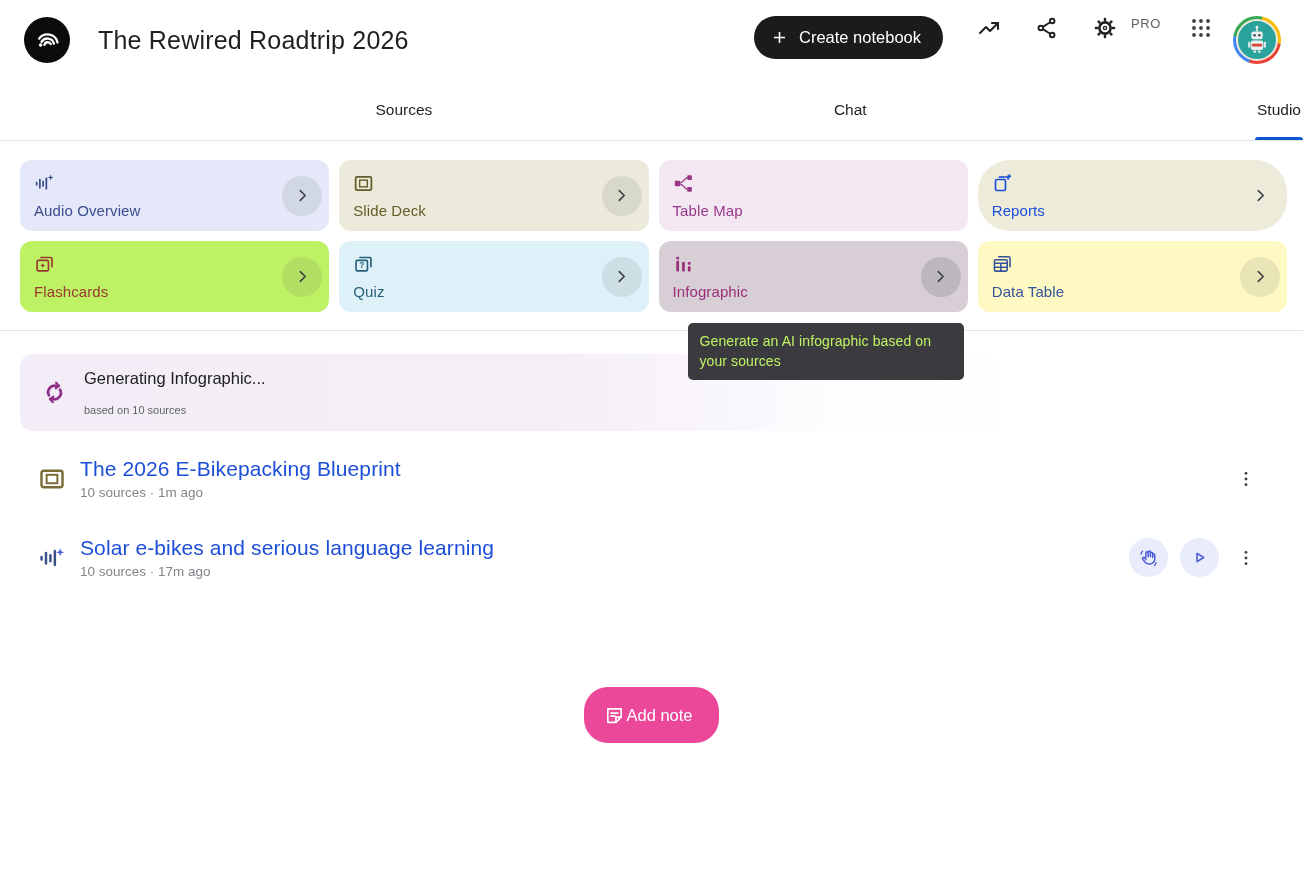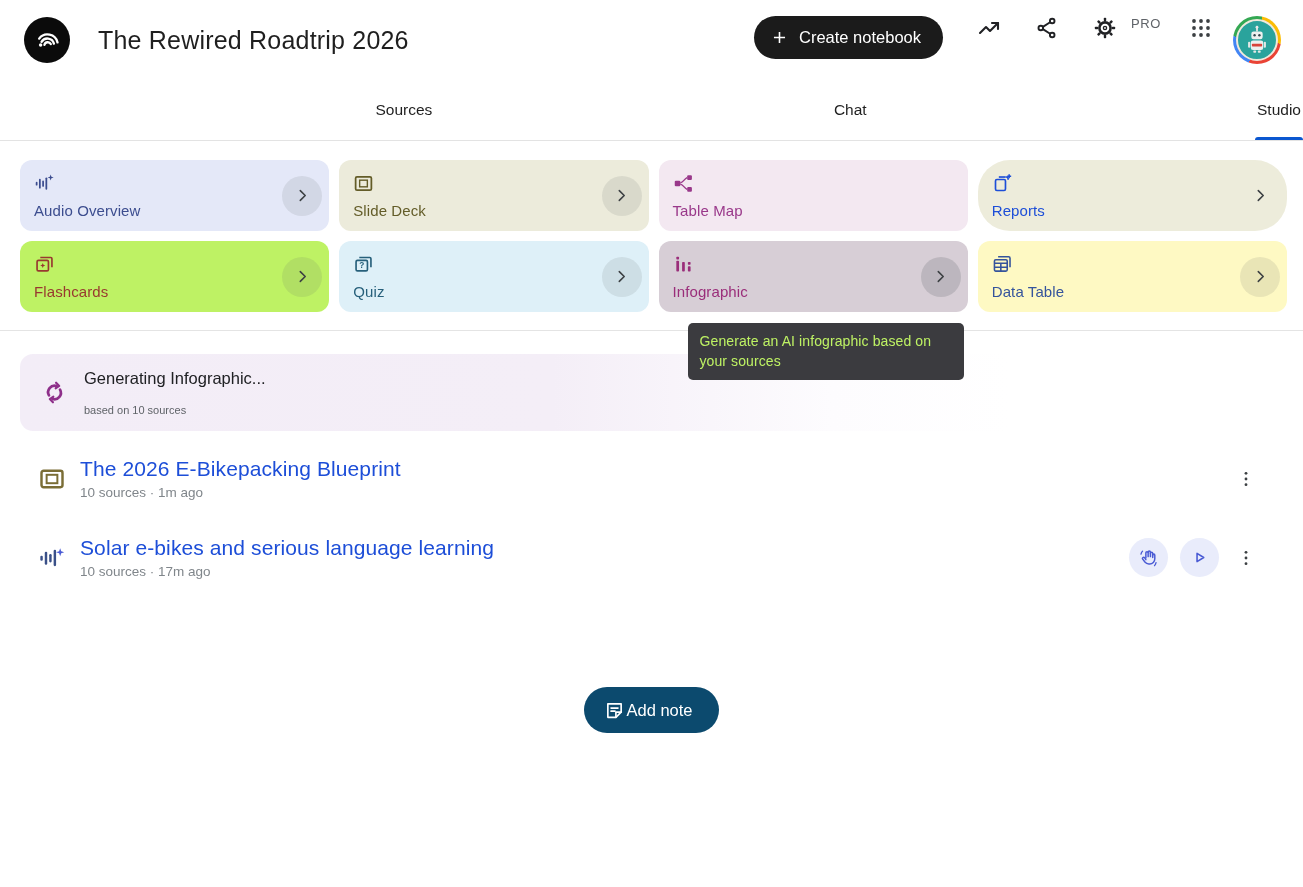--- a/index.html
+++ b/index.html
@@ -78,21 +78,21 @@
   .art-actions { margin-left:auto; display:flex; align-items:center; gap:12px; padding-right:22px; }
   .round-btn { width:39px; height:39px; border-radius:50%; border:none; background:#e9ecfb;
     color:#4a5bd4; display:flex; align-items:center; justify-content:center; cursor:pointer; }
   .round-btn svg { width:21px; height:21px; }
   .kebab { width:30px; height:39px; display:flex; align-items:center; justify-content:center;
     background:none; border:none; color:#3c4043; cursor:pointer; }
   .kebab svg { width:20px; height:20px; }
 
   
   .addnote-wrap { display:flex; justify-content:center; margin-top:108px; }
-  .addnote { height:46px; background:#0c4a6e; color:#fff; border:none; border-radius:24px;
+  .addnote { height:56px; background:#ec4899; color:#fff; border:none; border-radius:24px;
     display:flex; align-items:center; gap:1px; padding:0 26px 0 20px; font-size:16.5px;
     font-family:inherit; cursor:pointer; }
 </style>
 </head>
 <body>
 
 <div class="header">
   <div class="logo">
     <svg viewBox="0 0 24 24" width="27" height="27" fill="none" stroke="#fff" stroke-width="2.1" stroke-linecap="round">
       <circle cx="5.9" cy="15.9" r="1.55" fill="#fff" stroke="none"></circle>

